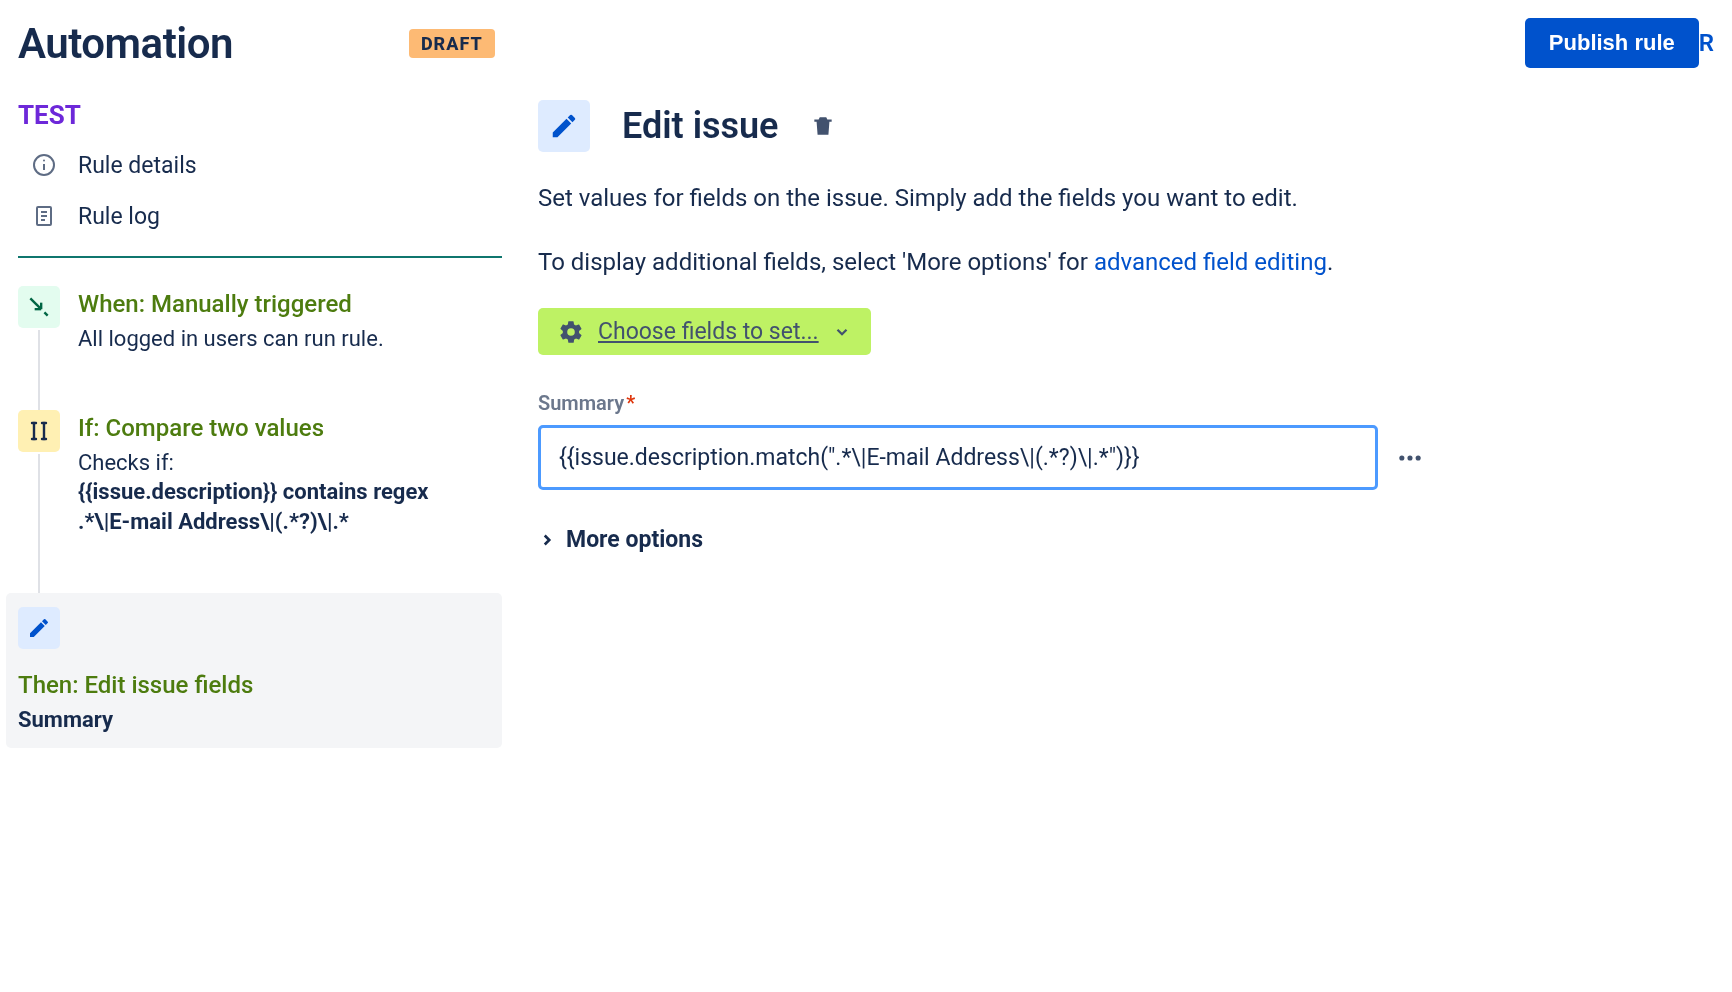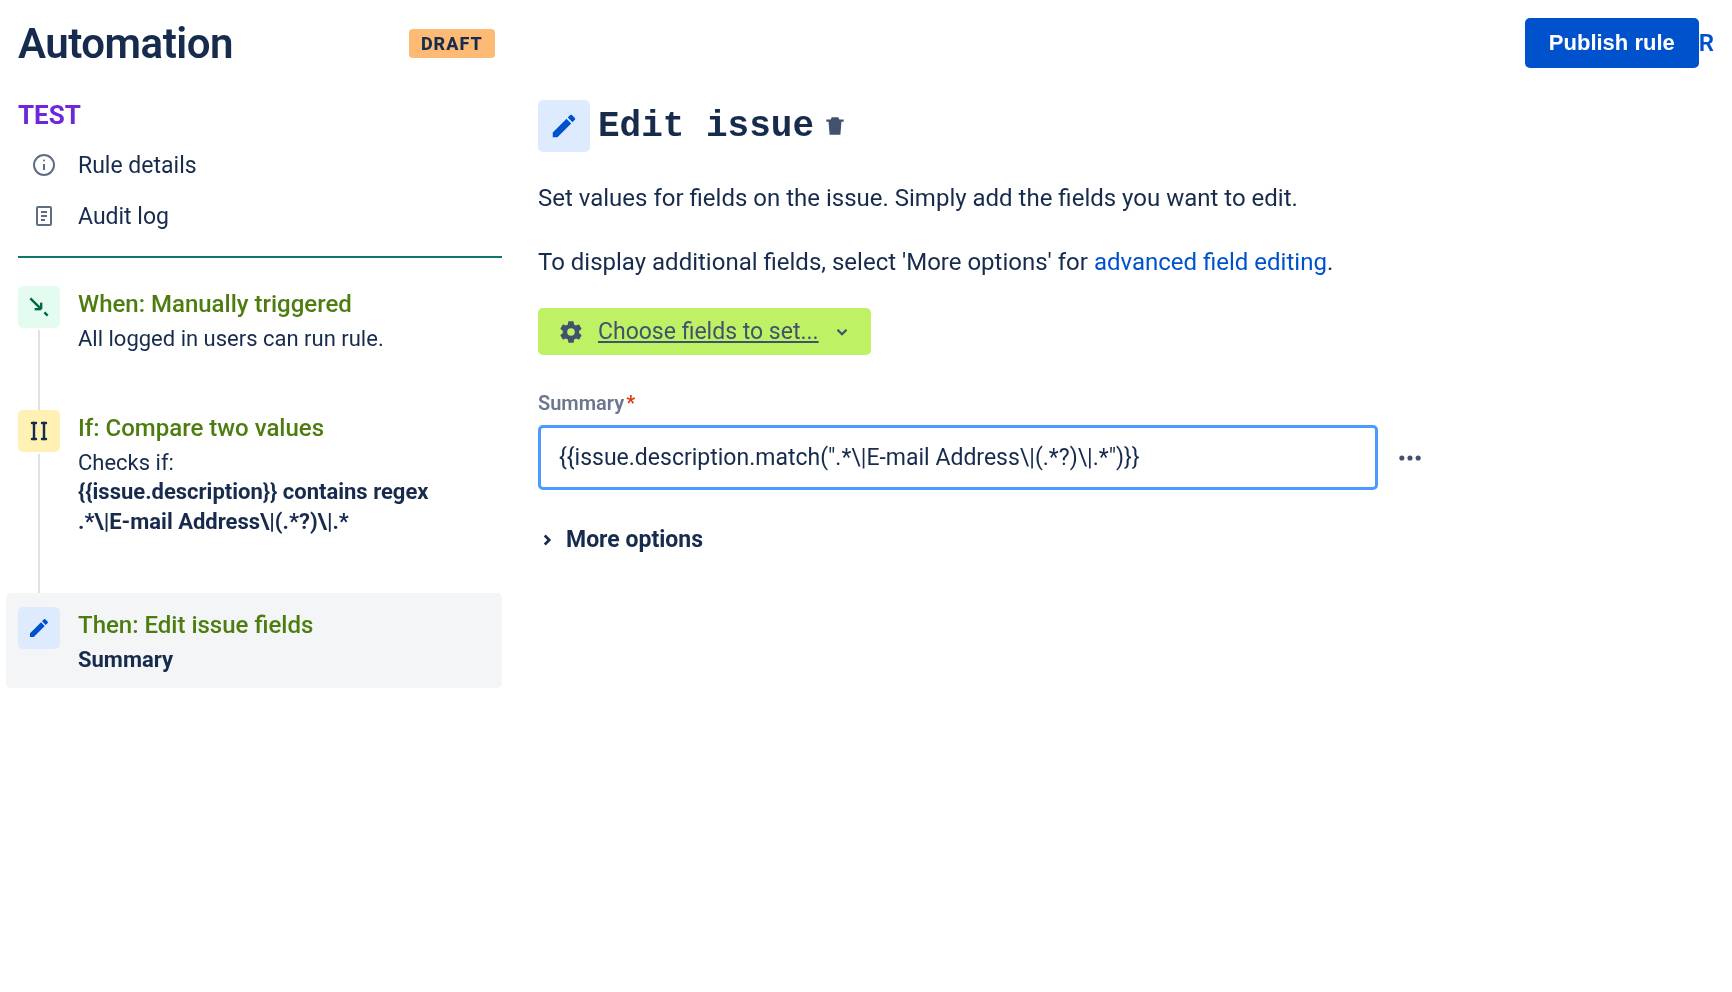--- a/index.html
+++ b/index.html
@@ -140,34 +140,34 @@
     font-weight: 400;
     line-height: 1.35;
     word-wrap: break-word;
   }
   .step-desc strong { font-weight: 700; }
   .step.selected {
     background: #F4F5F7;
     border-radius: 5px;
     padding: 14px 12px 14px 12px;
     margin-left: -12px;
+    flex-direction: column;
   }
   .step.selected::after { display:none; }
   .step-summary-sub {
     font-weight: 700;
     margin-top: 6px;
   }
   
   .content { flex: 1; padding-top: 0; }
   .content-header {
     display: flex;
     align-items: center;
-    gap: 8px;
+    gap: 32px;
     margin-bottom: 22px;
-    font-family: Liberation Mono, monospace;
   }
   .content-icon {
     width: 52px;
     height: 52px;
     background: #DEEBFF;
     border-radius: 5px;
     display: flex;
     align-items: center;
     justify-content: center;
     color: #0052CC;
@@ -282,21 +282,21 @@
       </div>
       <div class="nav-item">
         <span class="nav-icon">
           <svg width="24" height="24" viewBox="0 0 24 24" fill="none" stroke="currentColor" stroke-width="2">
             <rect x="5" y="3" width="14" height="18" rx="1"></rect>
               <line x1="9" y1="8" x2="15" y2="8"></line>
               <line x1="9" y1="12" x2="15" y2="12"></line>
               <line x1="9" y1="16" x2="13" y2="16"></line>
           </svg>
         </span>
-        <span>Audit log</span>
+        <span>Rule log</span>
       </div>
     </div>
 
     <div class="rule-steps">
 
       <div class="step">
         <div class="step-icon-box icon-trigger">
           <svg width="26" height="26" viewBox="0 0 24 24" fill="none" stroke="currentColor" stroke-width="2.2">
             <path d="M4 4 L14 14"></path>
               <path d="M14 14 L14 8"></path>

